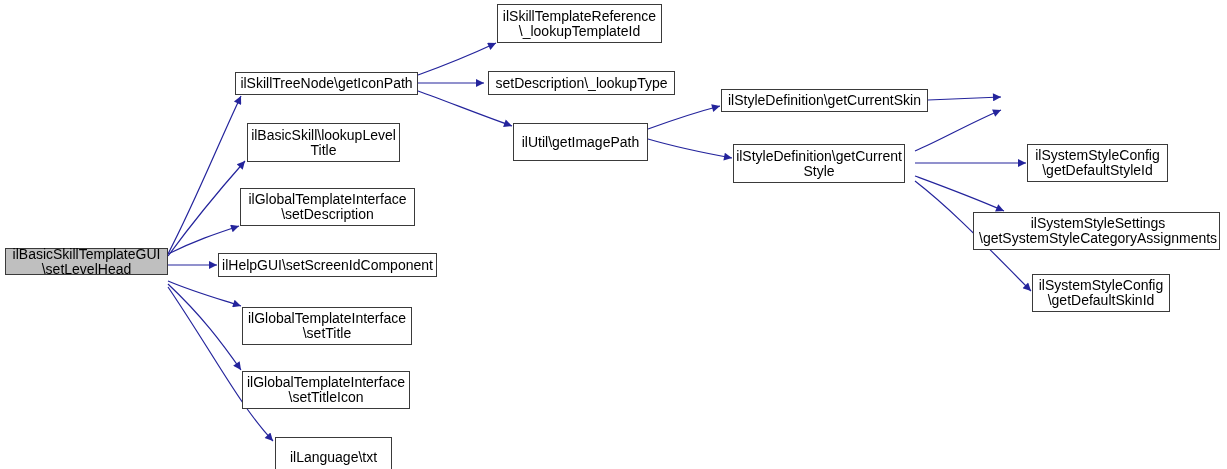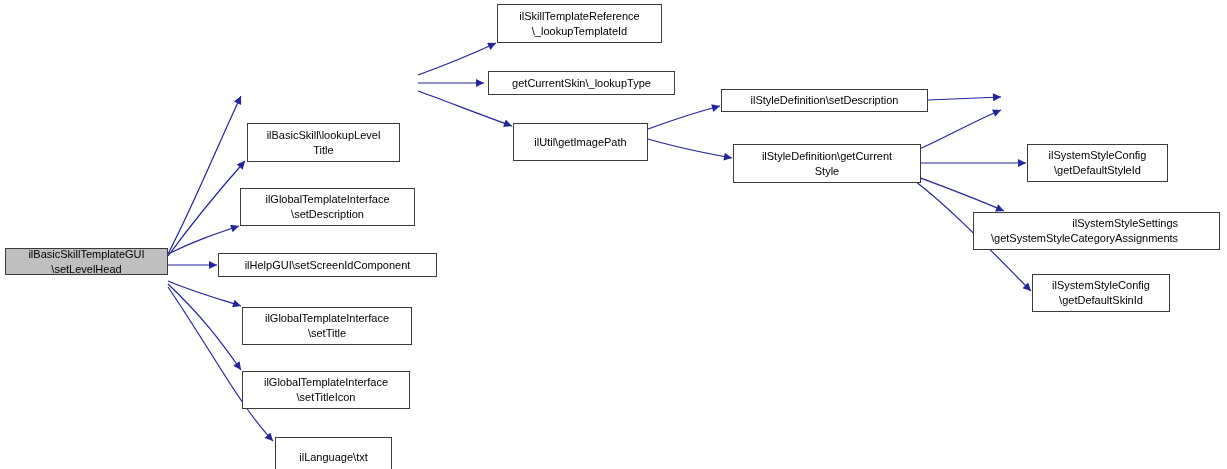--- a/index.html
+++ b/index.html
@@ -11,25 +11,25 @@
     position:relative;width:1227px;height:469px;background:var(--background);
     font-family:"Liberation Sans",sans-serif;color:var(--text);overflow:hidden;
   }
   svg.edges{position:absolute;left:0;top:0;width:1227px;height:469px;}
   .edge{stroke:var(--edge);stroke-width:1.2;fill:none;}
   #arrowhead path{fill:var(--edge);}
   .node{
     position:absolute;box-sizing:border-box;
     display:flex;align-items:center;justify-content:center;
     border:1px solid var(--node-border);background:var(--node-fill);
-    font-size:11px;line-height:15px;text-align:center;white-space:pre-line;
+    font-size:14px;line-height:15px;text-align:center;white-space:pre-line;
     padding:1px 3px;cursor:pointer;
   }
   .node.root{background:var(--root-fill);cursor:default;}
-  .node.align-left{justify-content:flex-start;text-align:right;padding-left:17px;}
+  .node.align-left{justify-content:flex-start;text-align:center;padding-left:5px;}
 </style>
 </head>
 <body>
 
 <div class="canvas">
 
   <svg class="edges" viewBox="0 0 1227 469">
     <defs>
       <marker id="arrowhead" markerUnits="userSpaceOnUse" markerWidth="11" markerHeight="8" viewBox="0 0 10 10" refX="10" refY="5" orient="auto">
         <path d="M0,0 L10,5 L0,10 Z"></path>
@@ -50,47 +50,48 @@
     <path class="edge" d="M928,100 L1001,97" marker-end="url(#arrowhead)"></path>
     <path class="edge" d="M915,151 C941,140 968,124 1001,110" marker-end="url(#arrowhead)"></path>
     <path class="edge" d="M915,163 L1026,163" marker-end="url(#arrowhead)"></path>
     <path class="edge" d="M915,176 C942,186 972,197 1004,211" marker-end="url(#arrowhead)"></path>
     <path class="edge" d="M915,181 C955,212 992,252 1031,291" marker-end="url(#arrowhead)"></path>
   </svg>
 
   <div class="node root" style="left:5px;top:248px;width:163px;height:27px">ilBasicSkillTemplateGUI
 \setLevelHead</div>
 
+  <div class="node" style="left:235px;top:72px;width:183px;height:23px">ilSkillTreeNode\getIconPath</div>
 
   <div class="node" style="left:247px;top:123px;width:153px;height:39px">ilBasicSkill\lookupLevel
 Title</div>
 
   <div class="node" style="left:240px;top:188px;width:175px;height:38px">ilGlobalTemplateInterface
 \setDescription</div>
 
   <div class="node" style="left:218px;top:253px;width:219px;height:24px">ilHelpGUI\setScreenIdComponent</div>
 
   <div class="node" style="left:242px;top:307px;width:170px;height:38px">ilGlobalTemplateInterface
 \setTitle</div>
 
   <div class="node" style="left:242px;top:371px;width:168px;height:38px">ilGlobalTemplateInterface
 \setTitleIcon</div>
 
   <div class="node" style="left:275px;top:437px;width:117px;height:40px">ilLanguage\txt</div>
 
   <div class="node" style="left:497px;top:4px;width:165px;height:39px">ilSkillTemplateReference
 \_lookupTemplateId</div>
 
-  <div class="node" style="left:488px;top:71px;width:187px;height:24px">getCurrentSkin\_lookupType</div>
+  <div class="node" style="left:488px;top:71px;width:187px;height:24px">setDescription\_lookupType</div>
 
   <div class="node" style="left:513px;top:123px;width:135px;height:38px">ilUtil\getImagePath</div>
 
-  <div class="node" style="left:721px;top:89px;width:207px;height:23px">ilStyleDefinition\setDescription</div>
+  <div class="node" style="left:721px;top:89px;width:207px;height:23px">ilStyleDefinition\getCurrentSkin</div>
 
-  <div class="node" style="left:733px;top:144px;width:188px;height:39px">ilStyleDefinition\getCurrent
+  <div class="node" style="left:733px;top:144px;width:172px;height:39px">ilStyleDefinition\getCurrent
 Style</div>
 
 
   <div class="node" style="left:1027px;top:144px;width:141px;height:38px">ilSystemStyleConfig
 \getDefaultStyleId</div>
 
   <div class="node align-left" style="left:973px;top:212px;width:247px;height:38px">ilSystemStyleSettings
 \getSystemStyleCategoryAssignments</div>
 
   <div class="node" style="left:1032px;top:274px;width:138px;height:38px">ilSystemStyleConfig

